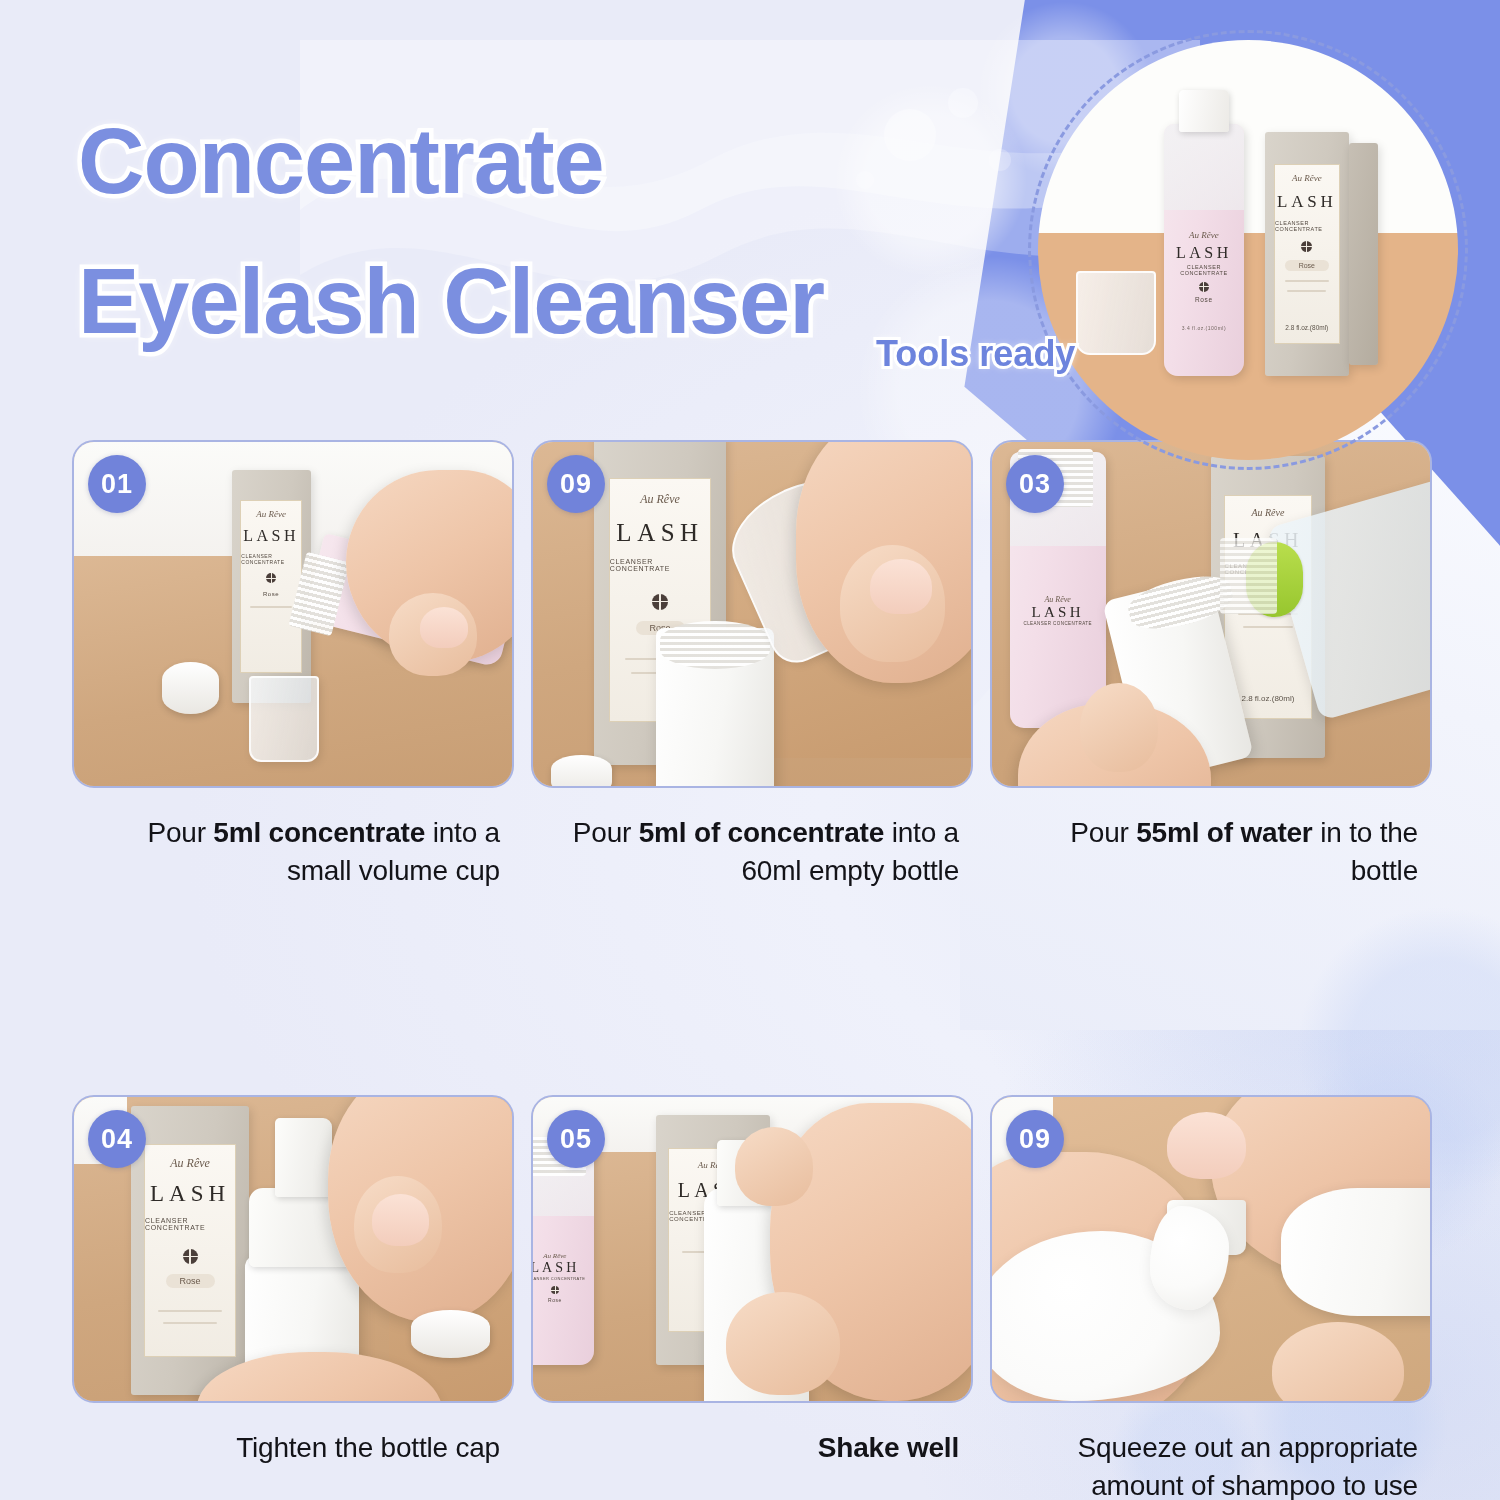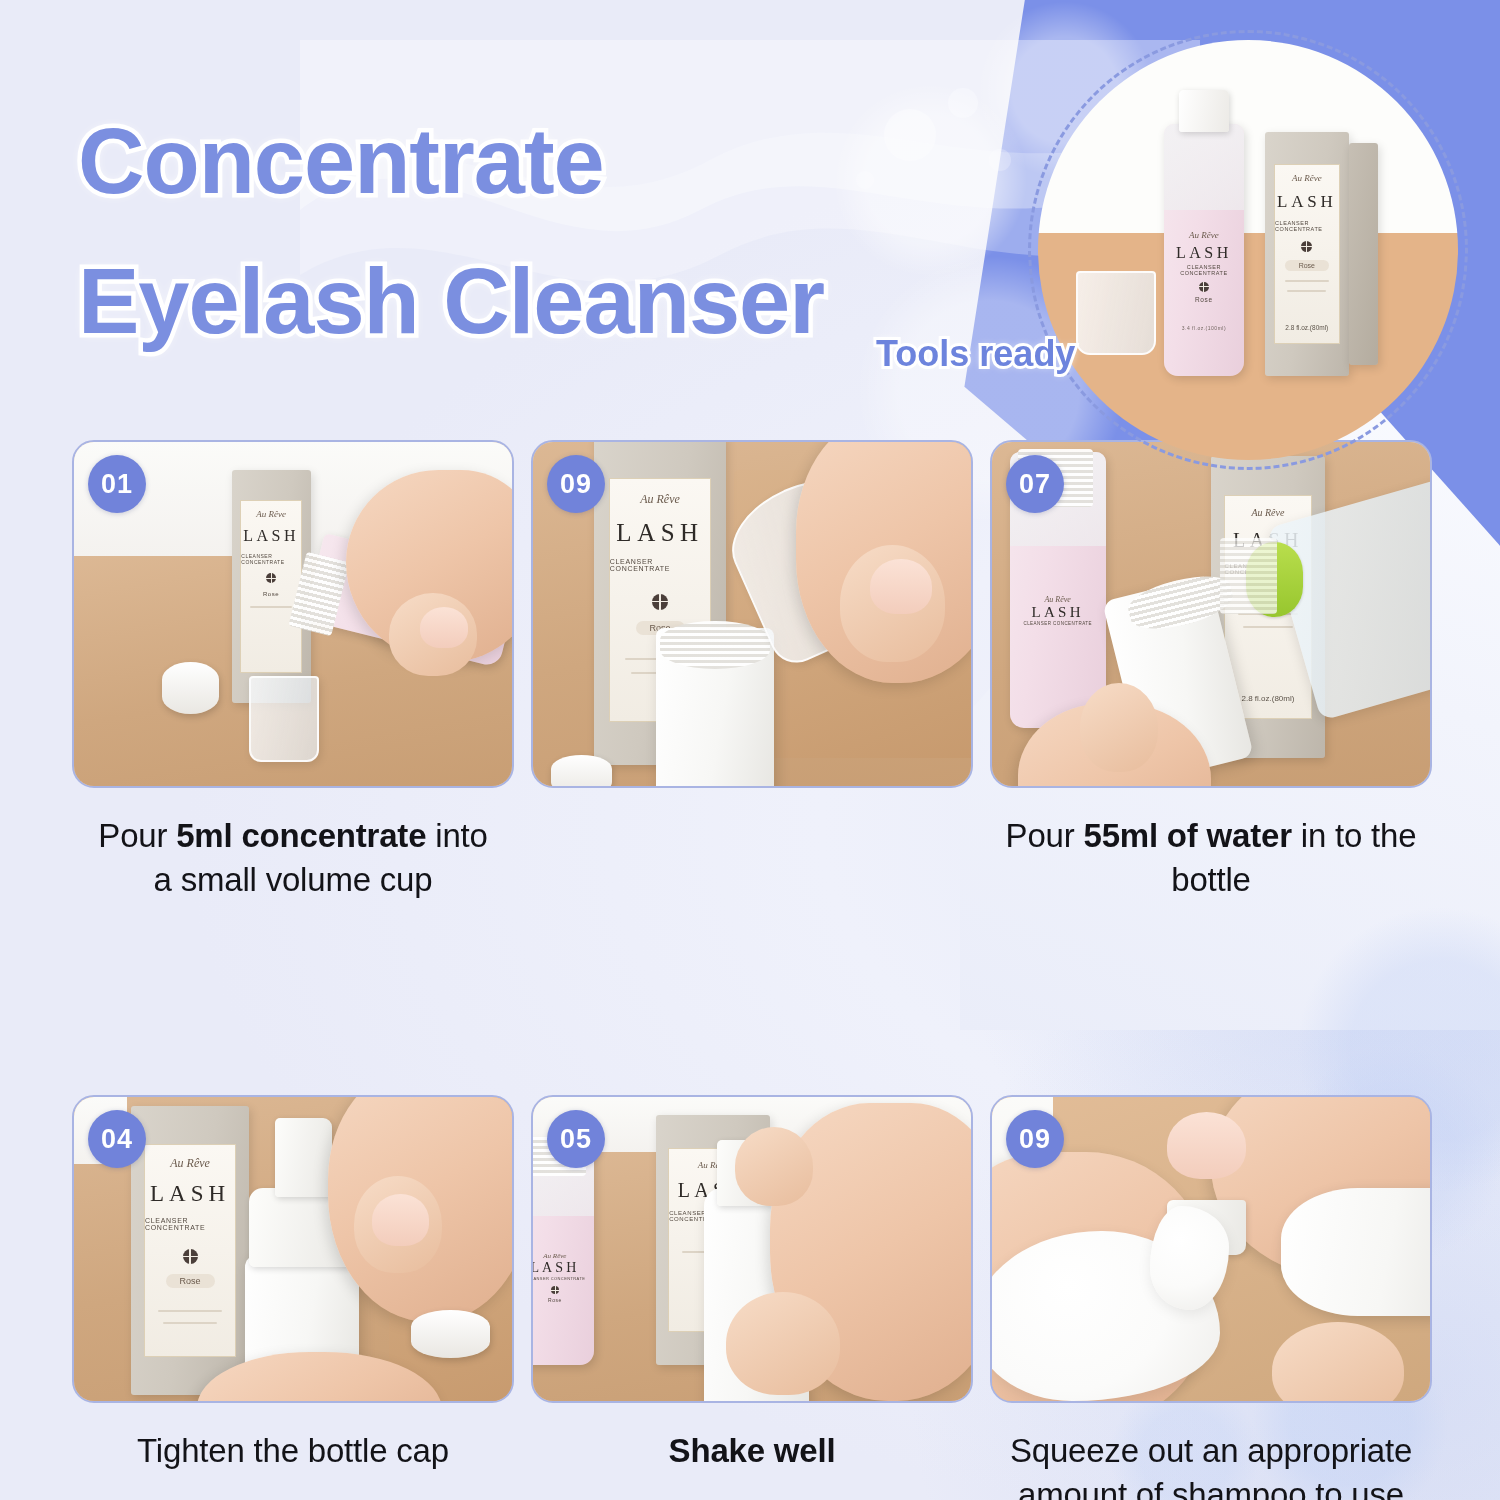--- a/index.html
+++ b/index.html
@@ -150,22 +150,22 @@
     letter-spacing: 1px;
     display: flex;
     align-items: center;
     justify-content: center;
     z-index: 8;
     box-shadow: 0 1px 5px rgba(60,70,130,.25);
   }
   .step-caption {
     margin-top: 26px;
     padding: 0 14px;
-    text-align: center;
-    font-size: 33px;
+    text-align: right;
+    font-size: 28px;
     line-height: 1.34;
     color: #131318;
     letter-spacing: -.2px;
   }
   .step-caption b { font-weight: 700; }
   .step-caption.all-bold { font-weight: 700; }
   .row-2 .step-card { height: 308px; }
   .row-2 { margin-top: 140px; }
 
   
@@ -410,25 +410,28 @@
           <div class="foam-bottle" style="left:28%; top:54%; width:27%; height:50%; border-radius:8px 8px 0 0;"></div>
           <div class="neck-threads" style="left:29%; top:52%; width:25%; height:14%; border-radius:50%/40%;"></div>
           <div class="cup-measure" style="left:48%; top:12%; width:34%; height:48%; transform:rotate(-24deg);
                       border-radius:50% 50% 18% 18% / 28% 28% 16% 16%;"></div>
           <div class="hand" style="right:-8%; top:-8%; width:48%; height:78%; border-radius:44% 40% 50% 46%;"></div>
           <div class="finger" style="right:6%; top:30%; width:24%; height:34%;"></div>
           <div class="nail" style="right:9%; top:34%; width:14%; height:16%;"></div>
           <div class="cap-disc" style="left:4%; bottom:-3%; width:14%; height:12%;"></div>
         </div>
       </div>
+      <div class="step-caption">
+        <span>Pour </span><b>5ml of concentrate</b><span> into a 60ml empty bottle</span>
+      </div>
     </div>
 
     <div class="step-cell">
       <div class="step-card">
-        <div class="step-badge">07</div>
+        <div class="step-badge">03</div>
         <div class="scene">
           <div class="bg-desk full"></div>
           <div class="pkg-box" style="left:50%; top:4%; width:26%; height:88%;">
             <div class="pkg-label">
               <div class="pkg-script" style="font-size:10px;">Au Rêve</div>
               <div class="pkg-lash" style="font-size:20px;">LASH</div>
               <div class="pkg-sub" style="font-size:6px;">CLEANSER CONCENTRATE</div>
               <div class="pkg-fine" style="margin-top:28px;"></div>
               <div class="pkg-fine" style="width:58%;"></div>
               <div class="pkg-vol" style="font-size:8px;">2.8 fl.oz.(80ml)</div>

